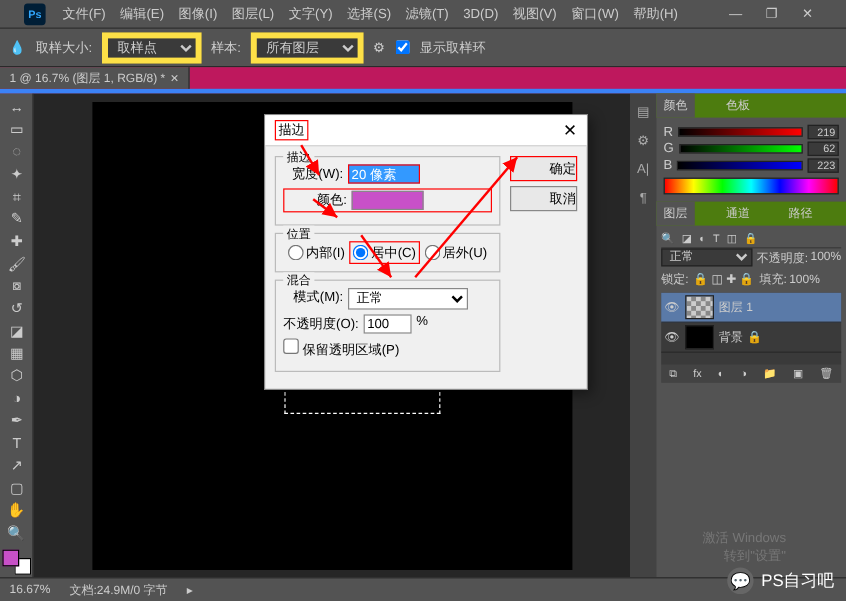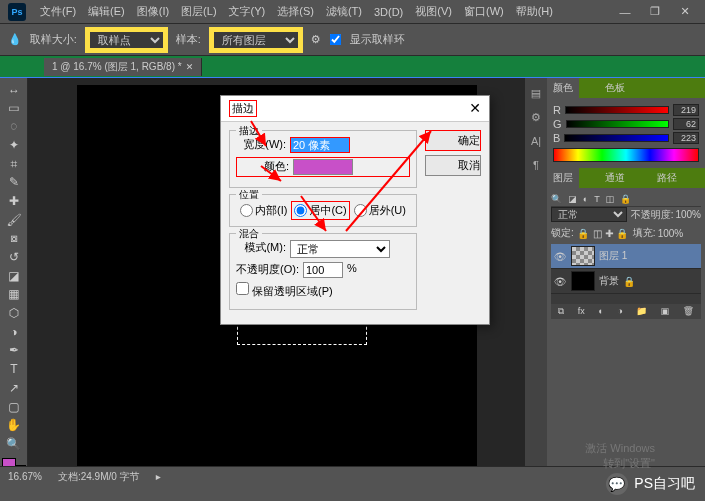--- a/index.html
+++ b/index.html
@@ -1,32 +1,32 @@
 <!DOCTYPE html>
 <html><head>
 <meta charset="utf-8">
 <style>
 * { margin: 0; padding: 0; box-sizing: border-box; font-family: "Microsoft YaHei", sans-serif; }
 body { background: #535353; width: 705px; height: 501px; overflow: hidden; position: relative; font-size: 11px; color: #ccc; }
 
 
-.menubar { background: #535353; height: 24px; display: flex; align-items: center; padding: 0 8px; border-bottom: 1px solid #2a2a2a; }
+.menubar { background: #535353; height: 24px; display: flex; align-items: center; padding: 0 20px; border-bottom: 1px solid #2a2a2a; }
 .ps-logo { width: 18px; height: 18px; background: #001e36; border-radius: 3px; display: flex; align-items: center; justify-content: center; color: #31a8ff; font-size: 9px; font-weight: bold; margin-right: 8px; }
 .menu-item { padding: 2px 6px; cursor: pointer; font-size: 11px; }
 .window-controls { margin-left: auto; display: flex; gap: 6px; }
 .wc-btn { width: 24px; height: 18px; display: flex; align-items: center; justify-content: center; cursor: pointer; }
 
 
 .optionsbar { background: #535353; height: 32px; display: flex; align-items: center; padding: 0 8px; border-bottom: 1px solid #2a2a2a; gap: 8px; font-size: 11px; }
 .opt-label { color: #ccc; }
 .opt-select { background: #3a3a3a; border: 5px solid #fde047; color: #ccc; font-size: 11px; padding: 1px 16px 1px 4px; }
 .chk { transform: scale(0.9); }
 
 
-.tabbar { background: #15803d; height: 22px; display: flex; align-items: center; border-bottom: 1px solid #3b82f6; padding-left: 44px; }
+.tabbar { background: #be185d; height: 22px; display: flex; align-items: center; border-bottom: 4px solid #3b82f6; }
 .tab { background: #535353; padding: 2px 8px; font-size: 10px; border-right: 1px solid #2a2a2a; display: flex; align-items: center; gap: 4px; }
 .tab-close { cursor: pointer; font-size: 9px; }
 
 
 .main { display: flex; height: calc(100% - 78px - 20px); }
 .toolbox { width: 28px; background: #535353; border-right: 1px solid #2a2a2a; display: flex; flex-direction: column; padding: 2px; gap: 1px; }
 .tool { width: 24px; height: 20px; display: flex; align-items: center; justify-content: center; cursor: pointer; color: #ccc; font-size: 12px; }
 .fg-bg { position: relative; width: 24px; height: 24px; margin-top: 4px; }
 .fg-sw { position: absolute; width: 14px; height: 14px; background: #c850c8; border: 1px solid #000; top: 0; left: 0; }
 .bg-sw { position: absolute; width: 14px; height: 14px; background: #fff; border: 1px solid #000; bottom: 0; right: 0; }
@@ -55,21 +55,21 @@
 .layer-row-opts { display: flex; gap: 6px; align-items: center; padding: 2px 0; border-bottom: 1px solid #3a3a3a; font-size: 9px; }
 .layer-list { background: #3a3a3a; min-height: 60px; }
 .layer-item { display: flex; align-items: center; padding: 2px; gap: 4px; border-bottom: 1px solid #2a2a2a; }
 .layer-item.sel { background: #5a7aa8; }
 .layer-eye { width: 14px; text-align: center; }
 .layer-thumb { width: 24px; height: 20px; background: repeating-conic-gradient(#888 0 25%, #ccc 0 50%) 0 0/8px 8px; border: 1px solid #222; }
 .layer-thumb.bg { background: #000; }
 .layer-foot { display: flex; justify-content: space-around; padding: 2px 0; background: #434343; font-size: 9px; }
 
 
-.statusbar { position: absolute; bottom: 15px; left: 0; right: 0; height: 20px; background: #535353; border-top: 1px solid #2a2a2a; display: flex; align-items: center; padding: 0 8px; font-size: 10px; gap: 16px; }
+.statusbar { position: absolute; bottom: 0; left: 0; right: 0; height: 20px; background: #535353; border-top: 1px solid #2a2a2a; display: flex; align-items: center; padding: 0 8px; font-size: 10px; gap: 16px; }
 
 
 .dialog { position: absolute; left: 220px; top: 95px; width: 270px; background: #f0f0f0; border: 1px solid #888; box-shadow: 3px 3px 10px rgba(0,0,0,0.4); color: #000; font-size: 11px; }
 .dlg-title { background: #fff; padding: 4px 8px; display: flex; justify-content: space-between; border-bottom: 1px solid #ccc; }
 .dlg-title .redbox { border: 1px solid red; padding: 0 2px; }
 .dlg-close { cursor: pointer; font-size: 14px; }
 .dlg-body { padding: 8px; display: flex; gap: 8px; }
 .dlg-left { flex: 1; }
 .dlg-right { width: 56px; display: flex; flex-direction: column; gap: 4px; }
 .dlg-btn { border: 1px solid #888; background: #e8e8e8; padding: 2px 0; text-align: right; cursor: pointer; font-size: 11px; }

